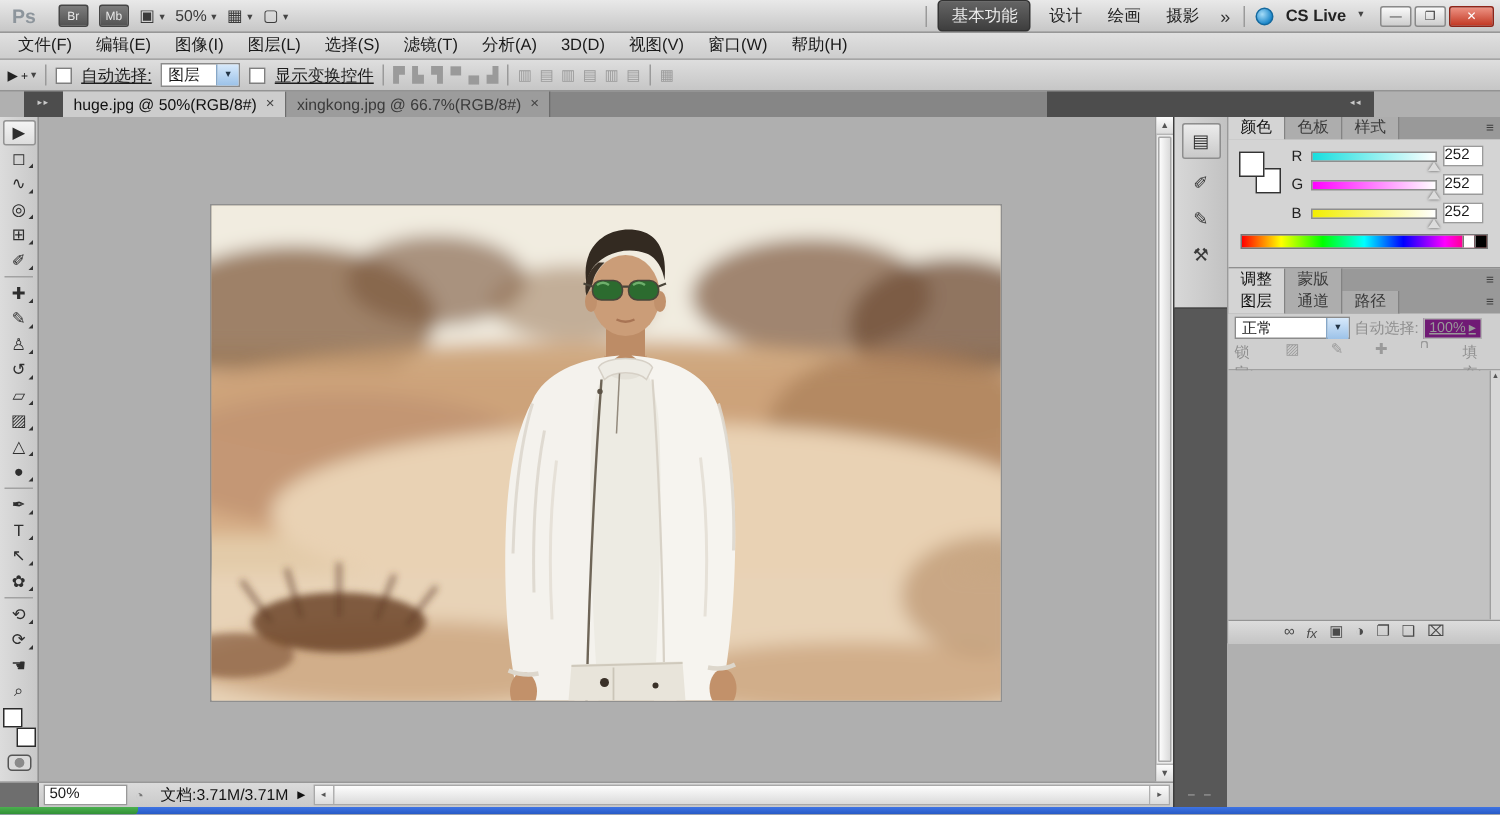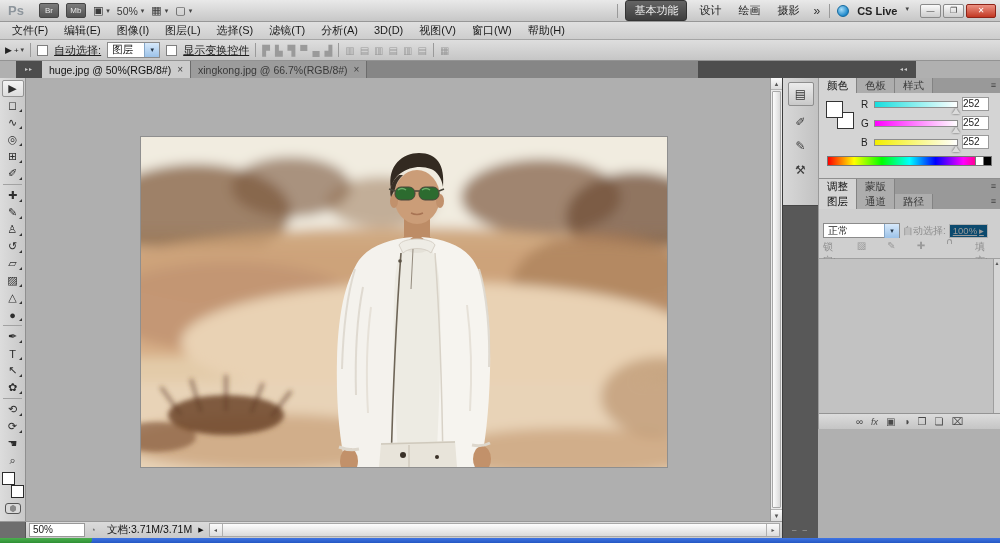--- a/index.html
+++ b/index.html
@@ -153,25 +153,25 @@
   border-bottom:6px solid #dcdcdc; filter:drop-shadow(0 0 1px #555); }
 .val-box { width:27px; height:14px; background:#fff; border:1px solid #9a9a9a;
   font-size:10px; text-align:left; line-height:12px; }
 .spectrum { height:10px; margin:6px 8px 0 8px; border:1px solid #777; position:relative;
   background:linear-gradient(90deg,#f00 0%,#ff0 16%,#0f0 33%,#0ff 50%,#00f 66%,#f0f 83%,#f00 100%); }
 .spec-white { position:absolute; right:8px; top:0; width:8px; height:100%; background:#fff; border-left:1px solid #777; }
 .spec-black { position:absolute; right:0; top:0; width:8px; height:100%; background:#000; border-left:1px solid #777; }
 
 .layers-body { flex:1; display:flex; flex-direction:column; background:#cfcfcf; }
 .blend-row { height:19px; display:flex; align-items:center; gap:3px; padding:0 4px;
-  background:#cfcfcf; flex:none;margin-top:12px; }
+  background:#cfcfcf; flex:none; }
 .blend-select { display:flex; height:15px; border:1px solid #8b8b8b; background:#fff; align-items:center; }
 .blend-text { width:60px; padding:0 4px; font-size:10px; }
 .gray-label { color:#8f8f8f; font-size:10px; }
-.gray-box { height:14px; background:#0c4a6e; border:1px solid #b0b0b0; color:#999;
+.gray-box { height:14px; background:#701a75; border:1px solid #b0b0b0; color:#999;
   font-size:9.5px; line-height:12px; padding:0 3px; display:flex; align-items:center; gap:2px;text-decoration:underline; }
 .lock-row { height:19px; display:flex; align-items:flex-start; gap:21px; padding:0 4px;
   background:#cfcfcf; border-bottom:1px solid #a0a0a0; flex:none; color:#8f8f8f; }
 .lock-glyph { font-size:10px; color:#9a9a9a; }
 .lock-ico { width:7px; height:6px; background:#9a9a9a; position:relative; margin-top:3px; }
 .lock-ico::before { content:""; position:absolute; top:-4px; left:1px; width:3px; height:4px;
   border:1px solid #9a9a9a; border-bottom:none; border-radius:3px 3px 0 0; }
 .lock-ico.dark { background:#3c3c3c; }
 .lock-ico.dark::before { border-color:#3c3c3c; }
 .layer-list { flex:1; background:#c2c2c2; position:relative; }

